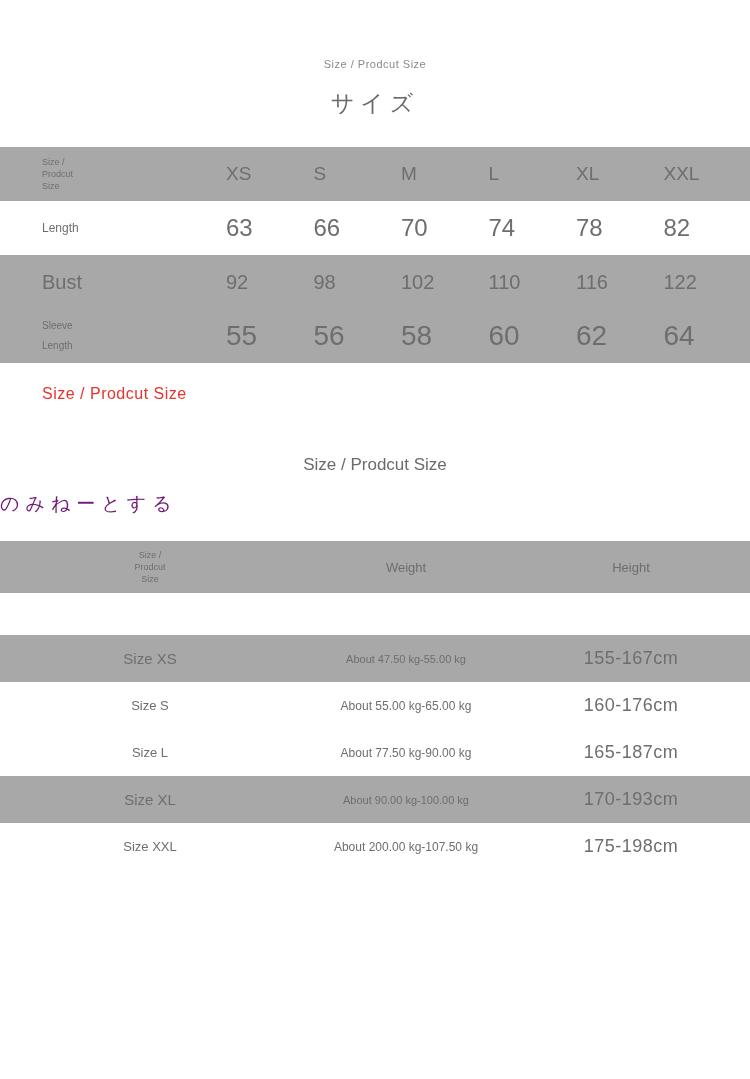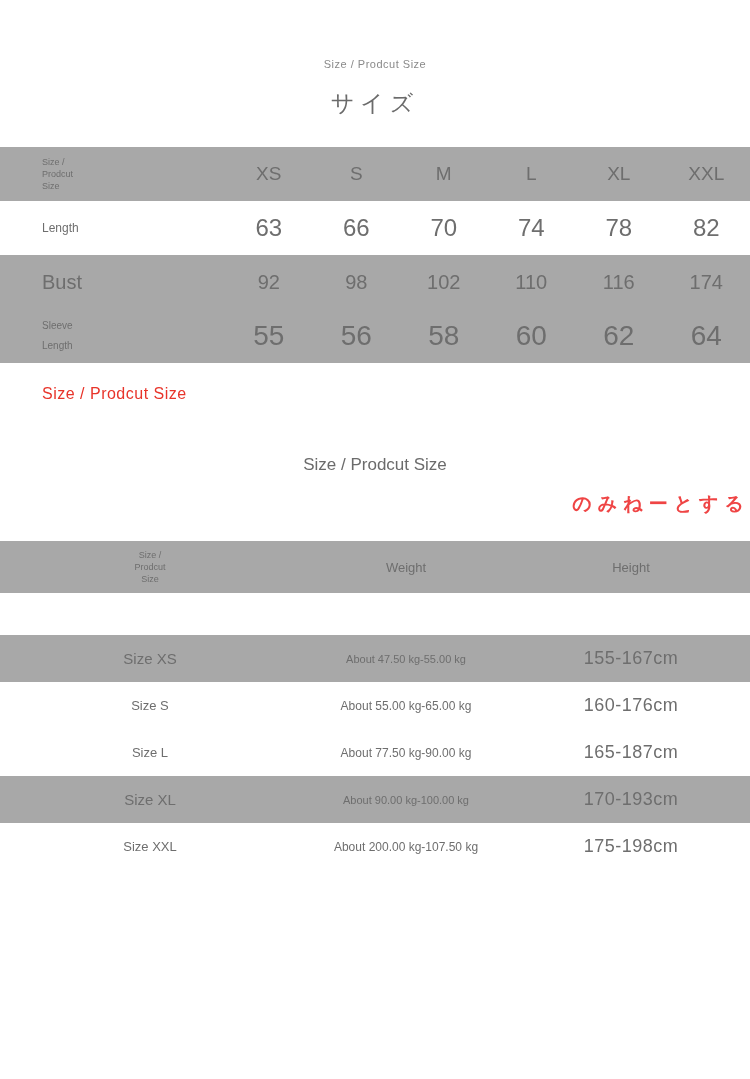--- a/index.html
+++ b/index.html
@@ -40,21 +40,21 @@
 
   
   .table1 {
     width: 750px;
     border-collapse: collapse;
     margin-top: 28px;
     table-layout: fixed;
   }
   .table1 tr { height: 54px; }
   .table1 td {
-    text-align: center;
+    text-align: left;
     vertical-align: middle;
     color: #6e6e6e;
     font-weight: normal;
   }
   .table1 td.rowlabel {
     text-align: left;
     padding-left: 42px;
     width: 182px;
   }
   .row-grey { background: #a8a8a8; }
@@ -80,26 +80,26 @@
   }
 
   
   .sec2-label {
     text-align: center;
     font-size: 17px;
     color: #6b6b6b;
     margin-top: 52px;
   }
   .sec2-title {
-    text-align: right;
+    text-align: left;
     font-size: 19px;
-    color: #ef4444;
+    color: #701a75;
     letter-spacing: 6px;
     margin-top: 16px;
-    font-weight: bold;
+    font-weight: normal;
   }
 
   
   .table2 {
     width: 750px;
     border-collapse: collapse;
     margin-top: 24px;
     table-layout: fixed;
   }
   .table2 td {
@@ -157,21 +157,21 @@
         <td class="v-len">82</td>
       </tr>
 
       <tr class="row-grey">
         <td class="rowlabel lbl-lg">Bust</td>
         <td class="v-bust">92</td>
         <td class="v-bust">98</td>
         <td class="v-bust">102</td>
         <td class="v-bust">110</td>
         <td class="v-bust">116</td>
-        <td class="v-bust">174</td>
+        <td class="v-bust">122</td>
       </tr>
 
 
       <tr class="row-grey">
         <td class="rowlabel lbl-xl">Sleeve<br>Length</td>
         <td class="v-sleeve">55</td>
         <td class="v-sleeve">56</td>
         <td class="v-sleeve">58</td>
         <td class="v-sleeve">60</td>
         <td class="v-sleeve">62</td>

